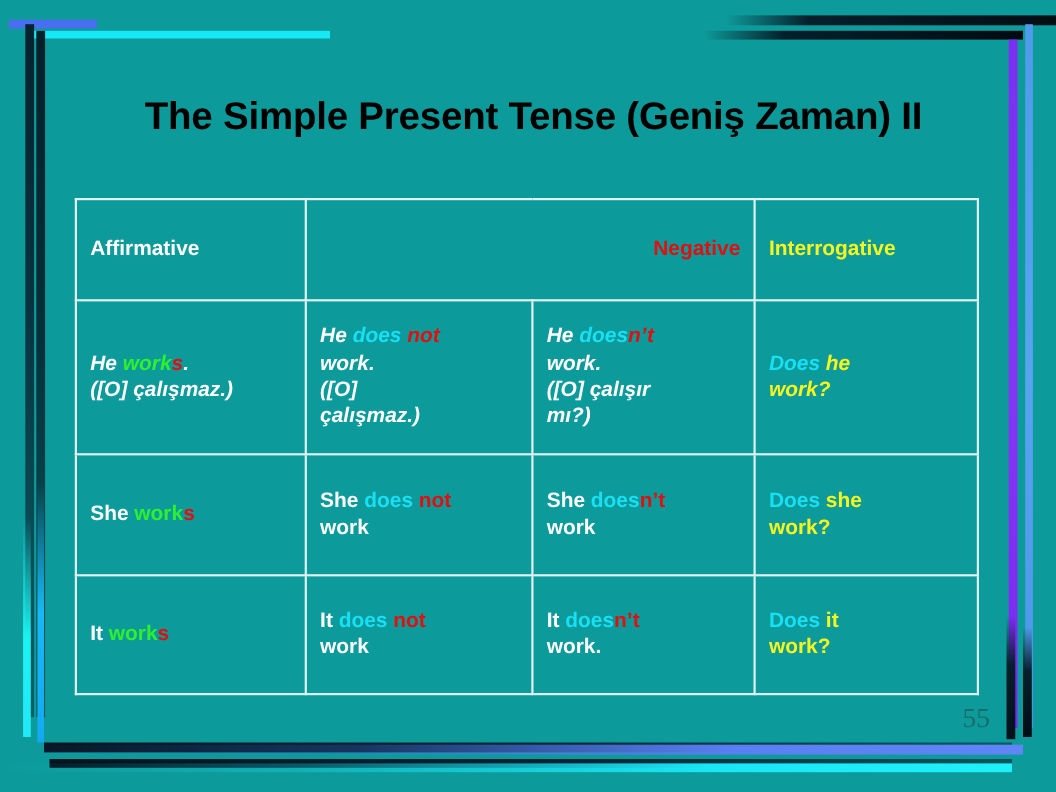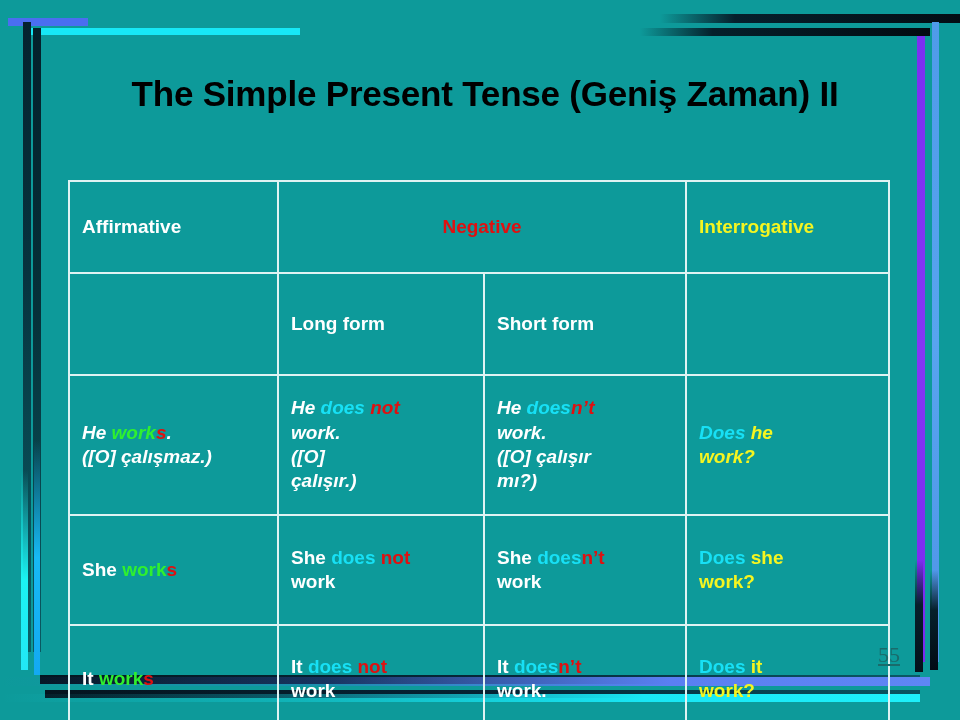--- a/index.html
+++ b/index.html
@@ -99,21 +99,21 @@
   }
   .bar-br-cyan {
     left: 0px; bottom: 18px; width: 920px; height: 8px;
     background: linear-gradient(90deg, rgba(23,232,246,0) 0%, rgba(23,232,246,0.3) 30%, #19e6f5 70%, #1ef0fa 100%);
   }
 
   
   .title {
     position: absolute;
     left: 90px;
-    top: 72px;
+    top: 84px;
     width: 790px;
     text-align: center;
     color: #000000;
     font-size: 35px;
     font-weight: bold;
     line-height: 1.28;
     letter-spacing: -0.2px;
   }
 
   
@@ -138,39 +138,38 @@
   .col-b { width: 206px; }
   .col-c { width: 202px; }
   .col-d { width: 203px; }
 
   .r-head td { height: 74px; margin-left: 28px; }
   .r-form td { height: 84px; }
   .r-he   td { height: 122px; font-style: italic; }
   .r-she  td { height: 92px; }
   .r-it   td { height: 90px; }
 
-  .cell-center { text-align: center; }
+  .cell-center { text-align: right; }
 
   
   .w  { color: #ffffff; }
   .g  { color: #2ff02f; }
   .r  { color: #e01010; }
   .c  { color: #17e0f5; }
   .y  { color: #f5f520; }
 
   
   .slide-no {
     position: absolute;
     right: 60px;
     bottom: 52px;
     color: #1a6b6b;
     font-family: "Liberation Serif", serif;
-    font-size: 22px;
+    font-size: 25px;
     font-weight: normal;
-    text-decoration: underline;
   }
 </style>
 </head>
 <body>
 
 <div class="slide">
 
   <div class="bar bar-tl-blue"></div>
   <div class="bar bar-tl-cyan"></div>
   <div class="bar bar-left-dark-1"></div>
@@ -206,45 +205,35 @@
           <span class="w">Affirmative</span>
         </td>
         <td colspan="2" class="cell-center">
           <span class="r">Negative</span>
         </td>
         <td>
           <span class="y">Interrogative</span>
         </td>
       </tr>
 
-      <tr class="r-form">
-        <td></td>
-        <td>
-          <span class="w">Long form</span>
-        </td>
-        <td>
-          <span class="w">Short form</span>
-        </td>
-        <td></td>
-      </tr>
 
       <tr class="r-he">
         <td>
           <div>
             <span class="w">He </span><span class="g">work</span><span class="r">s</span><span class="w">.</span>
           </div>
           <div class="w">([O] çalışmaz.)</div>
         </td>
         <td>
           <div>
             <span class="w">He </span><span class="c">does </span><span class="r">not</span>
           </div>
           <div class="w">work.</div>
           <div class="w">([O]</div>
-          <div class="w">çalışır.)</div>
+          <div class="w">çalışmaz.)</div>
         </td>
         <td>
           <div>
             <span class="w">He </span><span class="c">does</span><span class="r">n’t</span>
           </div>
           <div class="w">work.</div>
           <div class="w">([O] çalışır</div>
           <div class="w">mı?)</div>
         </td>
         <td>

